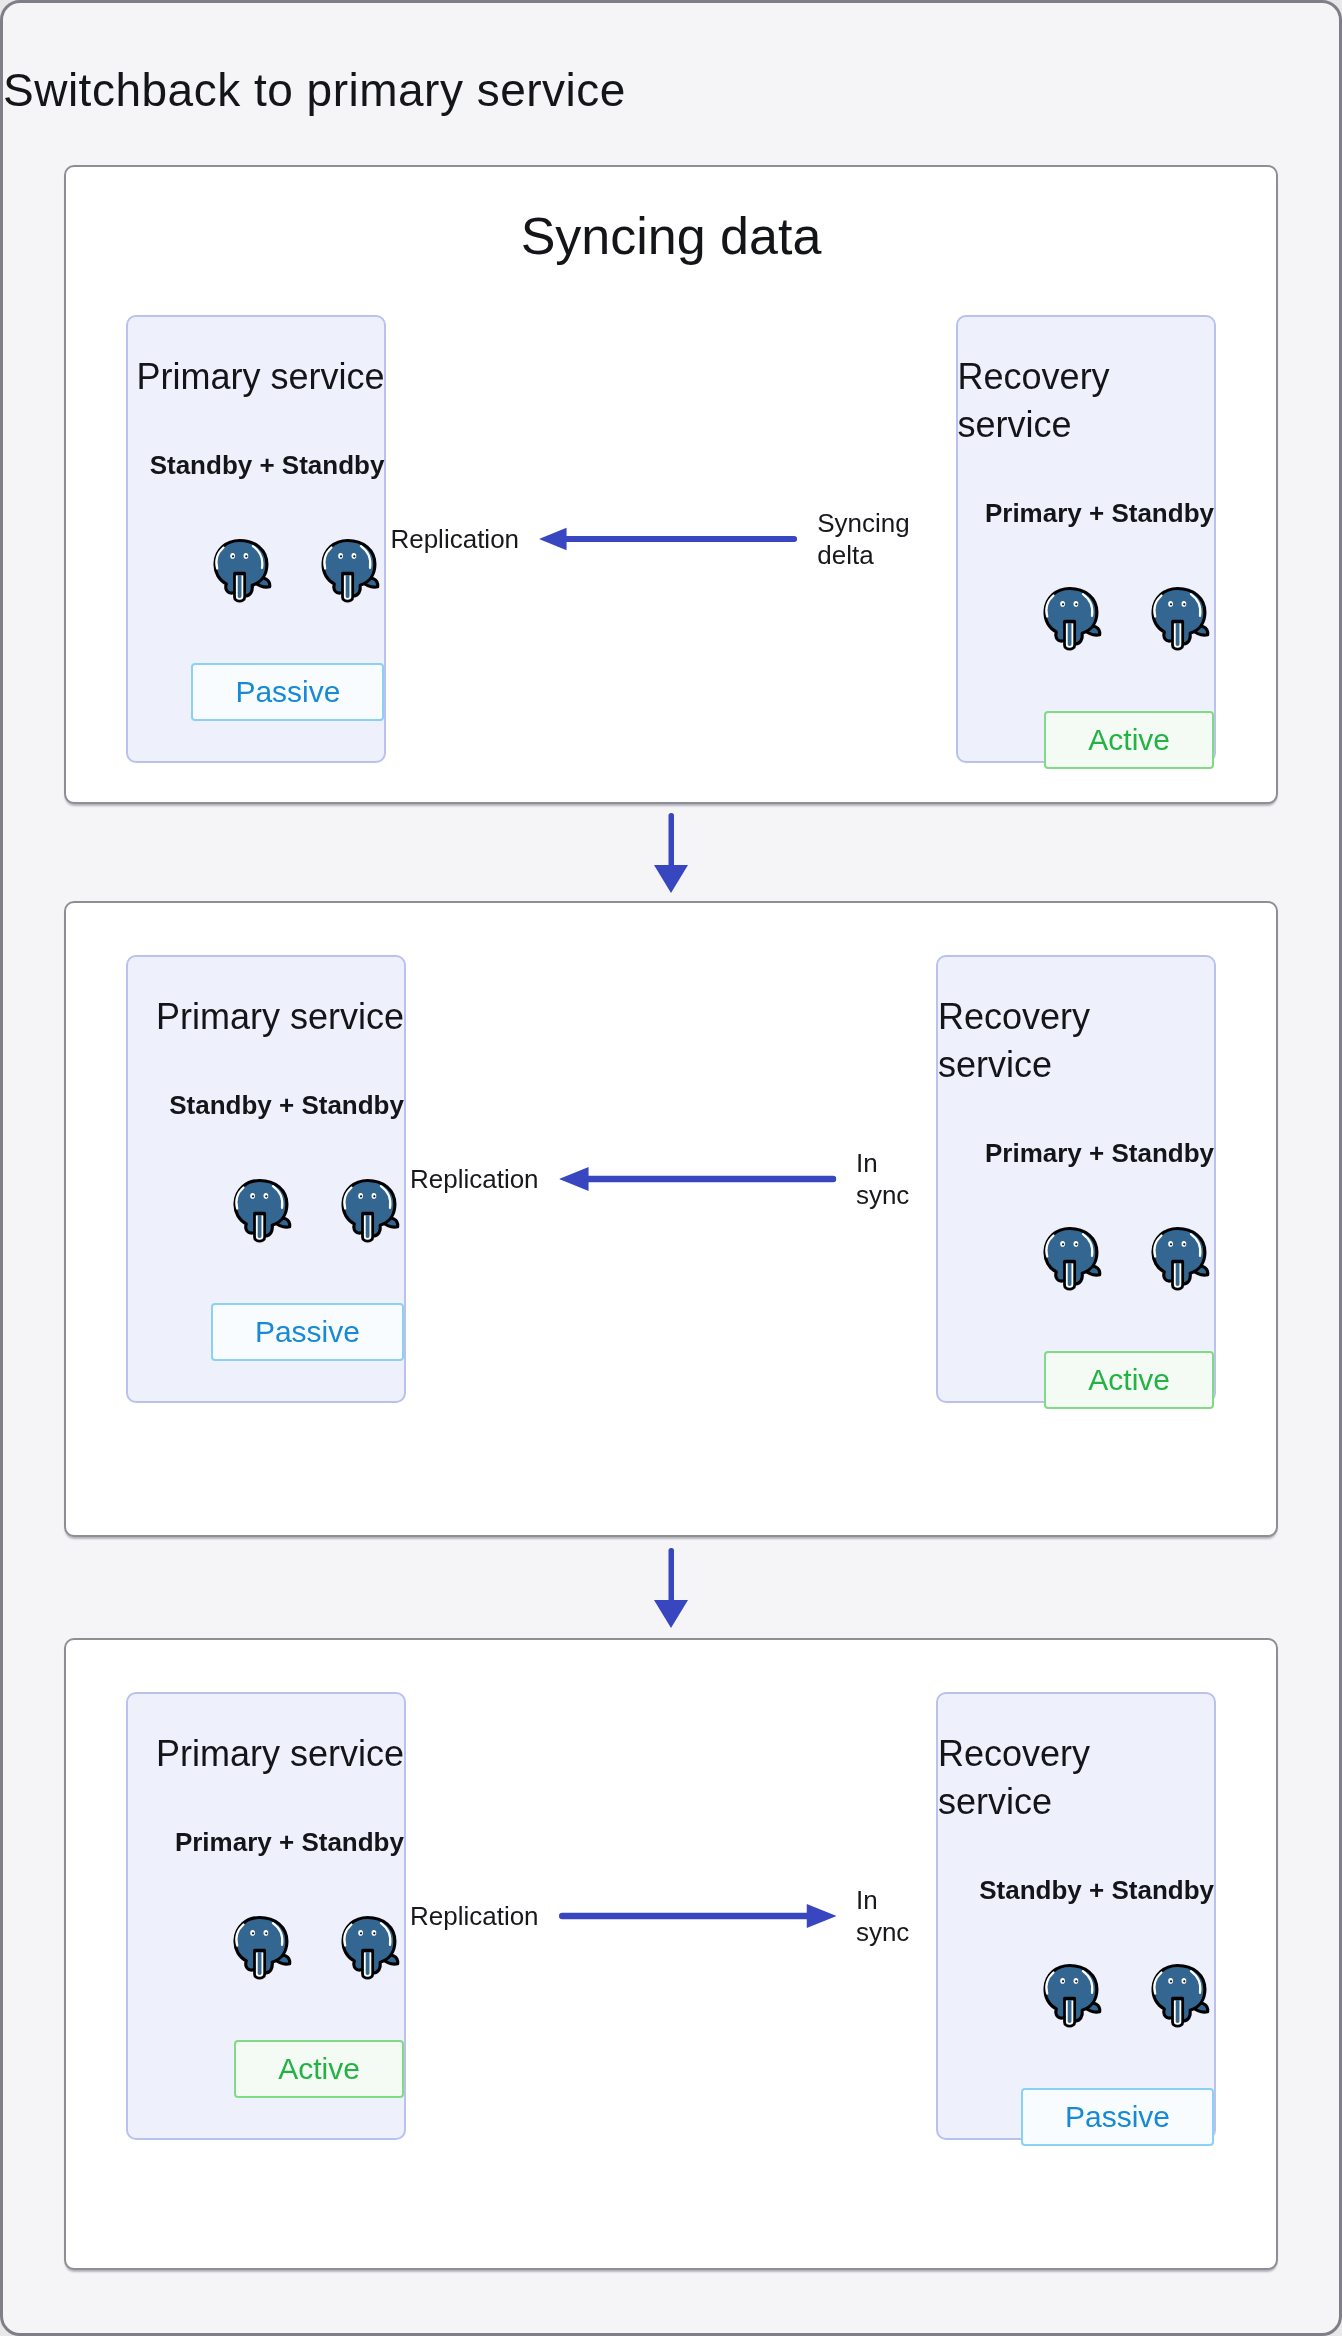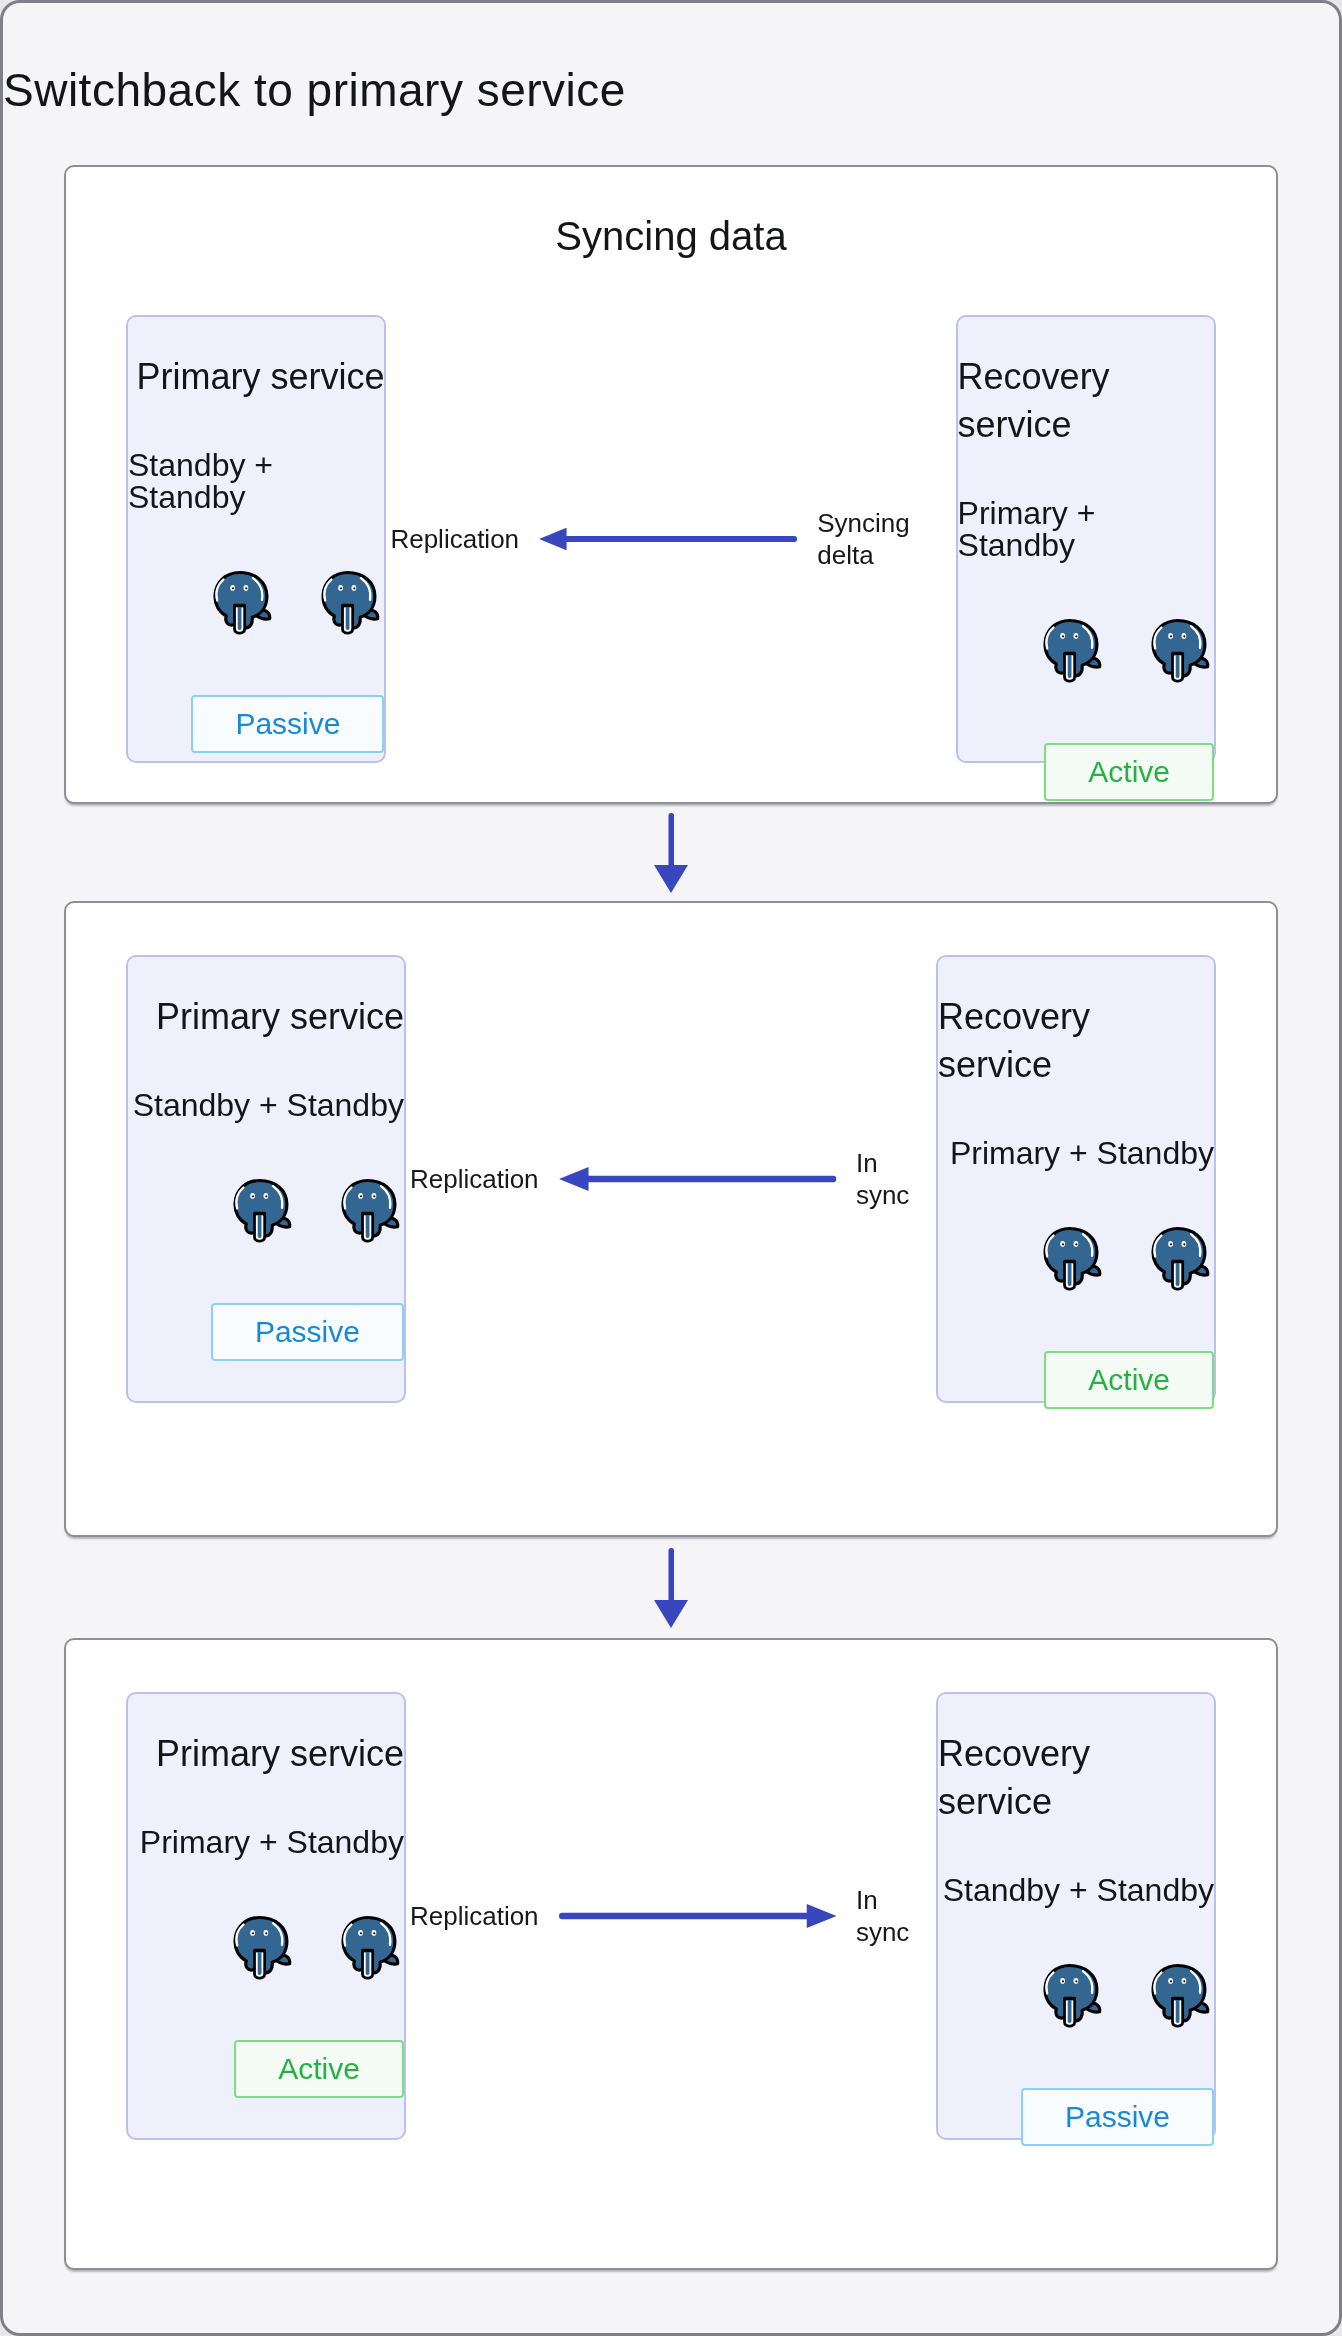--- a/index.html
+++ b/index.html
@@ -29,21 +29,21 @@
     border: 2px solid var(--c-panel_border, #8e8e96);
     border-radius: 10px;
     box-shadow: 0 3px 2px -1px rgba(100,100,112,0.45);
     padding: 0 60px;
   }
   .panel.p1 { margin-top: 47px; height: 639px; }
   .panel.p2 { height: 636px; }
   .panel.p3 { height: 632px; }
   .panel-heading {
     text-align: center;
-    font-size: 40px;
+    font-size: 52px;
     font-weight: 500;
     line-height: 54px;
     padding-top: 42px;
   }
   .panel-body {
     margin-top: 52px;
     display: flex;
     justify-content: space-between;
     align-items: center;
   }
@@ -51,21 +51,21 @@
     width: 390px; height: 448px;
     background: var(--c-card_bg, #eef1fc);
     border: 2px solid var(--c-card_border, #b9c1ec);
     border-radius: 10px;
     display: flex;
     flex-direction: column;
     align-items: flex-end;
     padding-top: 36px;
   }
   .card-title { font-size: 36px; font-weight: 500; line-height: 48px; }
-  .card-sub   { font-size: 32px; font-weight: 400; line-height: 32px; margin-top: 48px; }
+  .card-sub   { font-size: 26px; font-weight: 700; line-height: 32px; margin-top: 48px; }
   .pg-row { margin-top: 56px; display: flex; gap: 38px; height: 70px; }
   .pg-icon { width: 70px; height: 70px; display: block; }
   .badge {
     margin-top: 56px;
     font-size: 30px;
     line-height: 36px;
     padding: 9px 42px;
     border-radius: 4px;
     border: 2px solid transparent;
     background: #fff;

